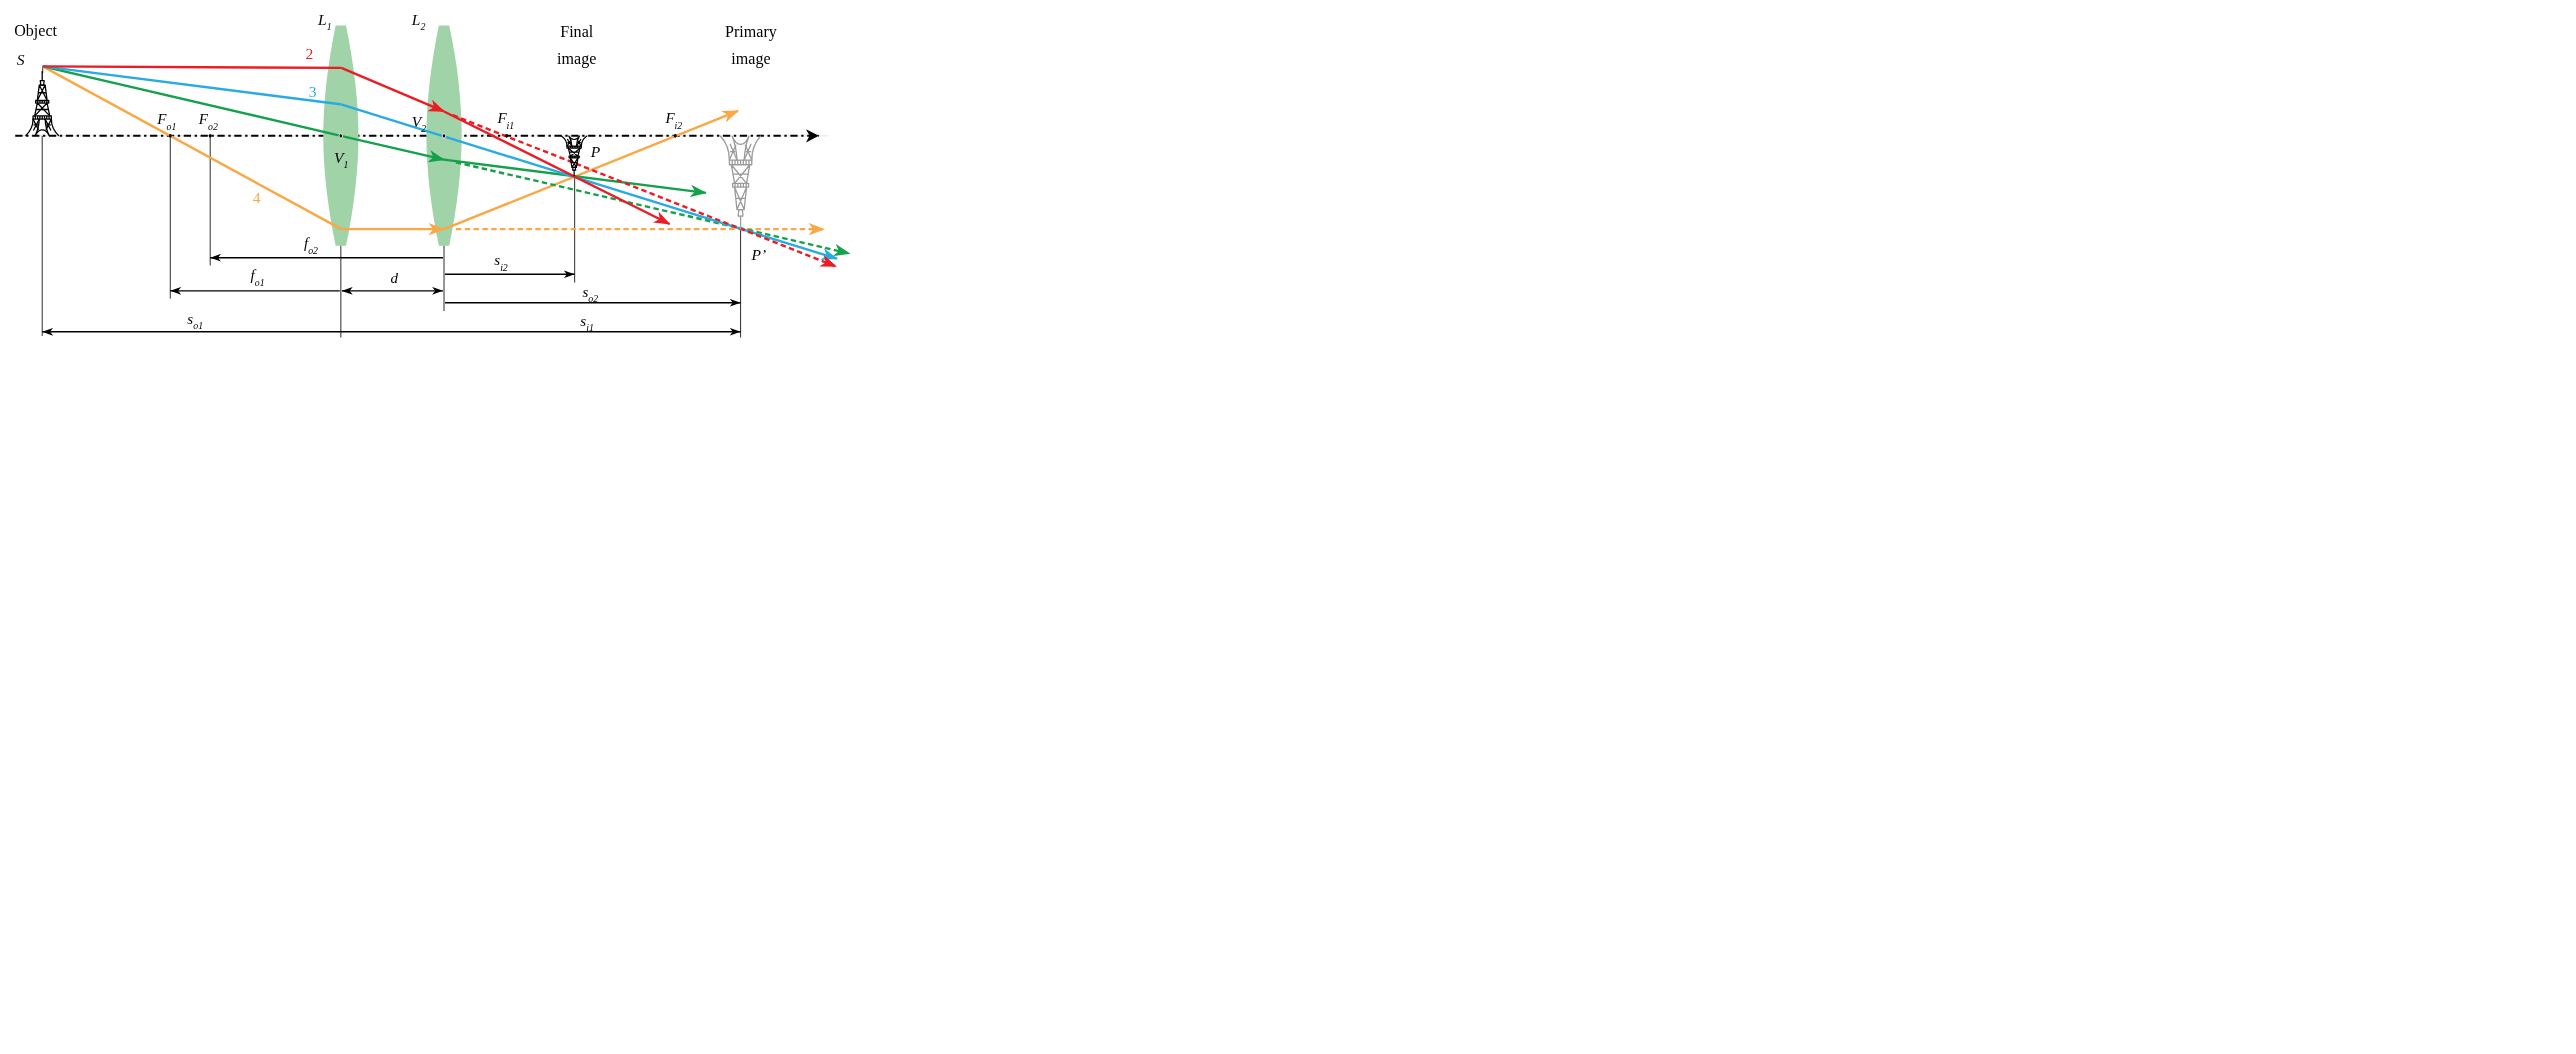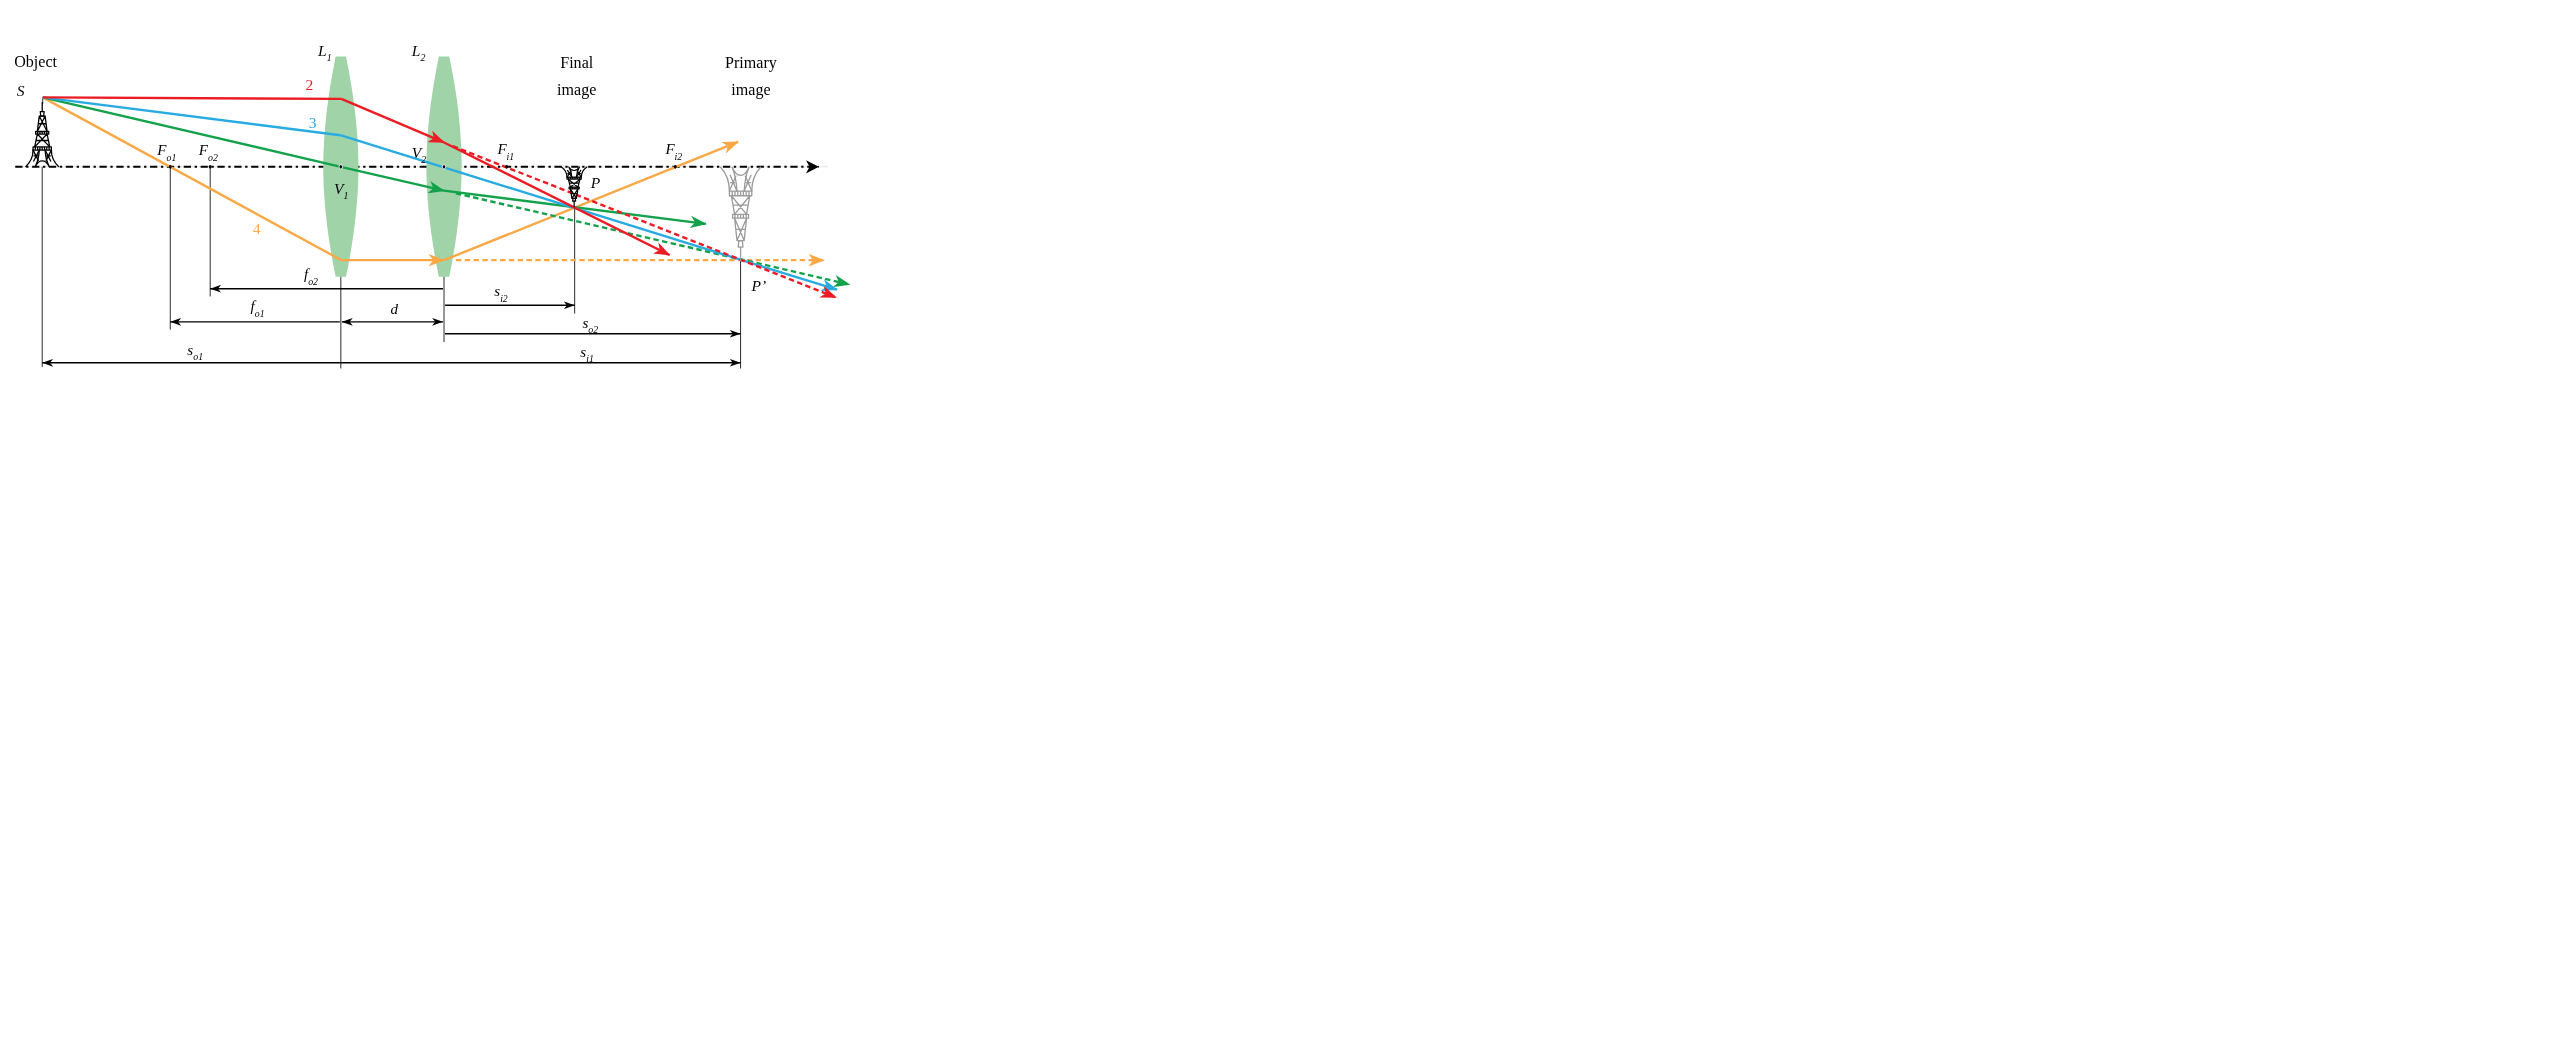--- a/index.html
+++ b/index.html
@@ -1,16 +1,16 @@
 <!DOCTYPE html>
 <html style="--c-red: #ec1c24; --c-blue: #29abe2; --c-green: #14a14b; --c-orange: #f9a845; --c-lens: #a0d3a8; --c-gray: #9b9b9b;font-size:8.3px"><head>
 <meta charset="utf-8">
 <style>
   html,body{margin:0;padding:0;background:#ffffff;}
-  .stage{width:859px;height:351px;background:#fff;position:relative;overflow:hidden;margin-top:31px;}
+  .stage{width:859px;height:351px;background:#fff;position:relative;overflow:hidden;}
   svg{display:block;}
   .cap  {font-family:"Liberation Serif","DejaVu Serif",serif;font-size:31px;fill:#000;}
   .lab  {font-family:"Liberation Serif","DejaVu Serif",serif;font-style:italic;font-size:30px;fill:#000;}
   .lab .sub{font-size:19px;}
   .dimlab{font-family:"Liberation Serif","DejaVu Serif",serif;font-style:italic;font-size:29px;fill:#000;}
   .dimlab .sub{font-size:19px;}
   .raynum{font-family:"Liberation Serif","DejaVu Serif",serif;font-size:30px;}
   .ray   {fill:none;stroke-width:4.6;stroke-linejoin:round;}
   .raydash{fill:none;stroke-width:4.6;stroke-dasharray:10.5 6.5;}
   .ext   {stroke:#000;stroke-width:1.6;}

